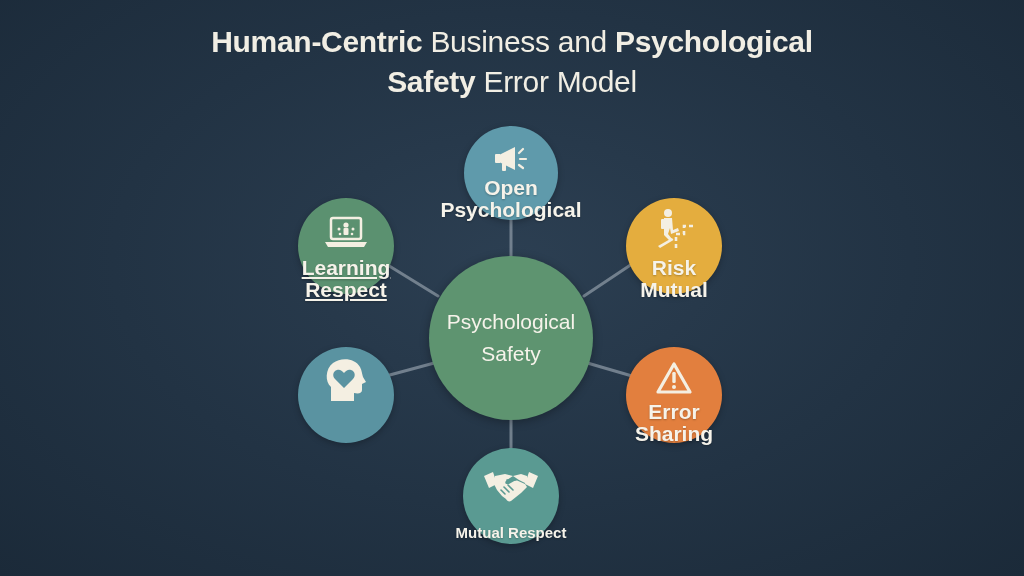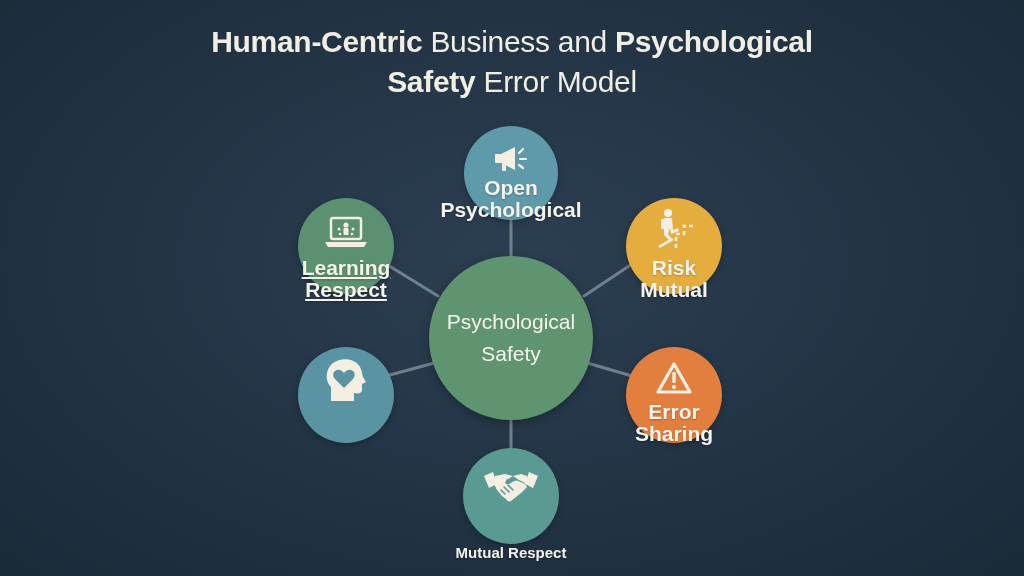--- a/index.html
+++ b/index.html
@@ -151,15 +151,15 @@
       <path d="M30 6 L38 4 L44 6 L44 14 L36 10 Z"></path>
     </g>
     <g stroke="#5a9a92" stroke-width="1.6" fill="none" stroke-linecap="round">
       <path d="M18 20 L22 24"></path>
       <path d="M21 17 L26 22"></path>
       <path d="M25 15 L30 20"></path>
       <path d="M24 10 L33 10"></path>
     </g>
   </svg>
 </div>
-<div class="label" style="left:421px; top:522px; font-size:15px;margin-top:20px;">
+<div class="label" style="left:421px; top:522px; font-size:15px;">
   <div>Mutual Respect</div>
 </div>
 
 </body></html>

